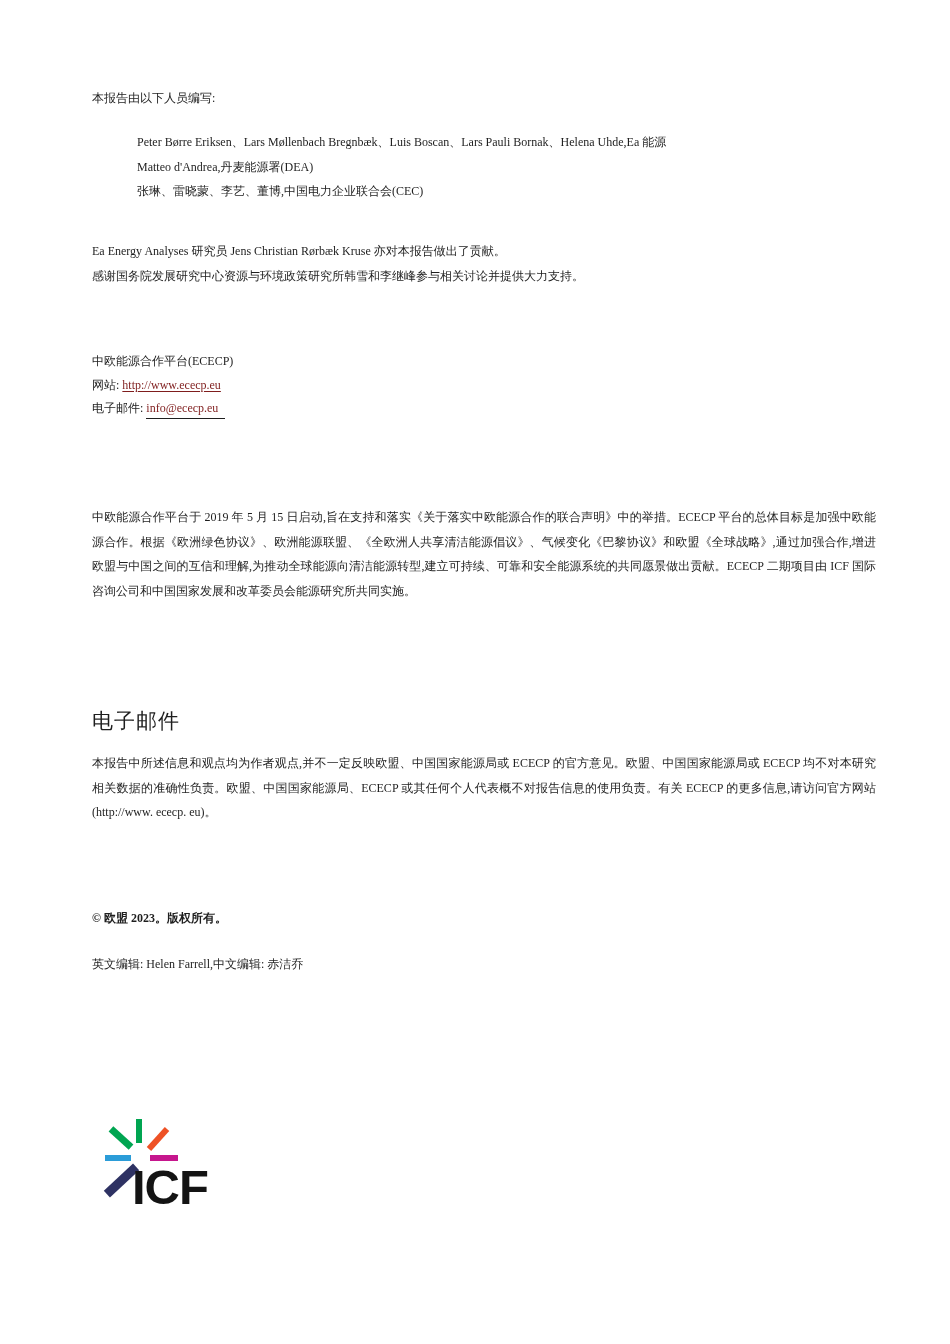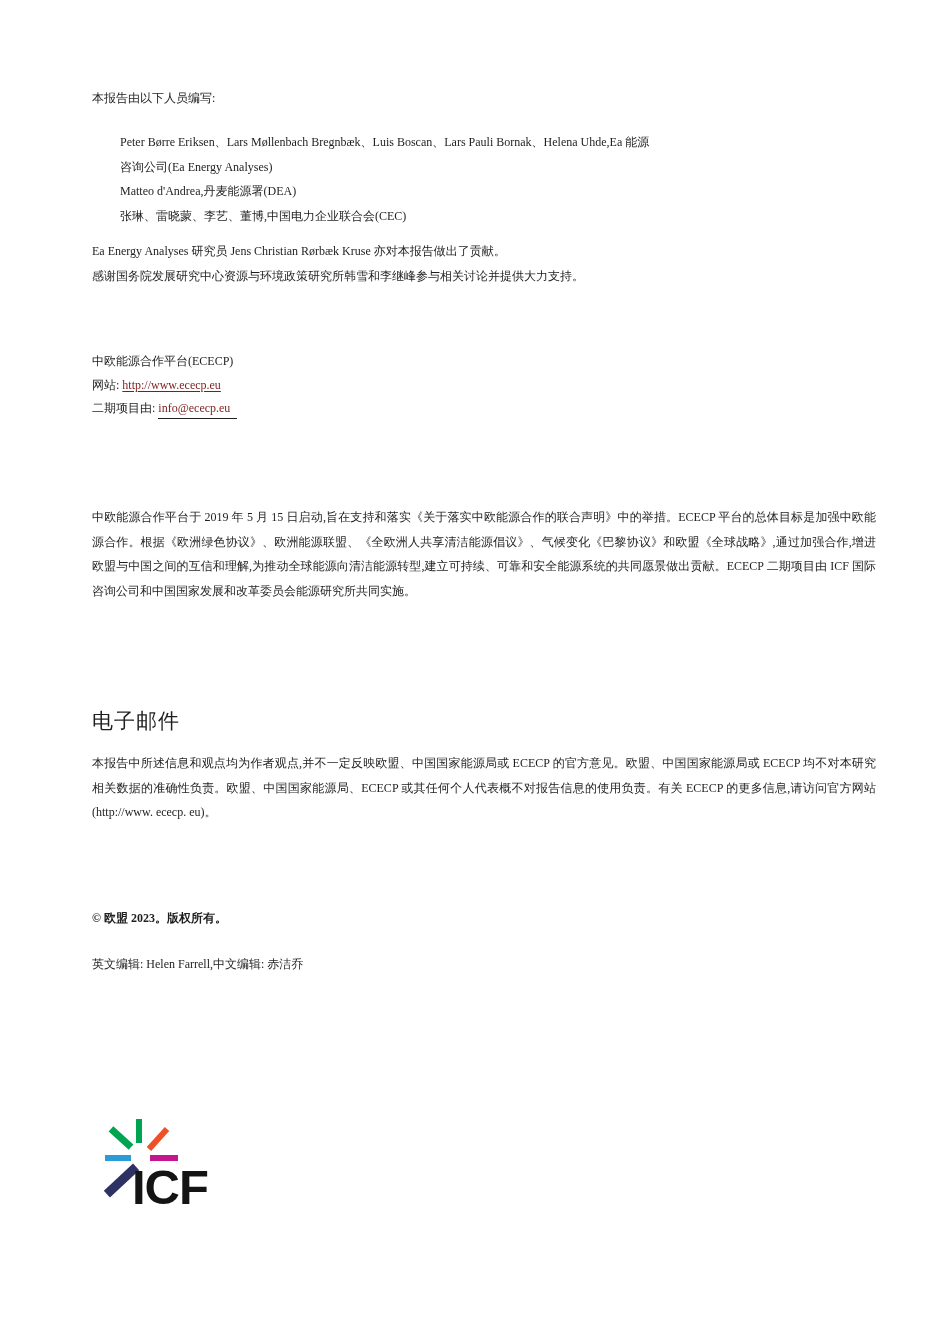--- a/index.html
+++ b/index.html
@@ -14,21 +14,21 @@
   }
   .page {
     position: absolute;
     inset: 0;
     background: #ffffff;
   }
   .block { position: absolute; left: 92px; width: 784px; font-size: 12px; line-height: 24.5px; }
   .line { white-space: nowrap; }
 
   .credits-intro { top: 86px; }
-  .authors { top: 130px; left: 120px; width: 745px; }
+  .authors { top: 130px; left: 137px; width: 745px; }
   .contributions { top: 239px; }
   .contact { top: 350px; line-height: 23.5px; }
   .about { top: 505px; text-align: justify; }
   .disclaimer-heading { top: 706px; font-size: 21px; line-height: 30px; letter-spacing: 1px; }
   .disclaimer-body { top: 751px; text-align: justify; }
   .copyright { top: 906px; font-weight: bold; }
   .editors { top: 952px; }
 
   a.doc-link {
     color: #7f1d1d;
@@ -55,38 +55,37 @@
 </style>
 </head>
 <body>
 
 <div class="page">
 
   <div class="block credits-intro line">本报告由以下人员编写:</div>
 
   <div class="block authors">
     <div class="line">Peter Børre Eriksen、Lars Møllenbach Bregnbæk、Luis Boscan、Lars Pauli Bornak、Helena Uhde,Ea 能源</div>
-    <div class="line">咨询公司(Ea Energy Analyses)</div>
     <div class="line">Matteo d'Andrea,丹麦能源署(DEA)</div>
     <div class="line">张琳、雷晓蒙、李艺、董博,中国电力企业联合会(CEC)</div>
   </div>
 
   <div class="block contributions">
     <div class="line">Ea Energy Analyses 研究员 Jens Christian Rørbæk Kruse 亦对本报告做出了贡献。</div>
     <div class="line">感谢国务院发展研究中心资源与环境政策研究所韩雪和李继峰参与相关讨论并提供大力支持。</div>
   </div>
 
   <div class="block contact">
     <div class="line">中欧能源合作平台(ECECP)</div>
     <div class="line">
       <span>网站:</span>
       <a href="#" class="doc-link">http://www.ececp.eu</a>
     </div>
     <div class="line">
-      <span>二期项目由:</span>
+      <span>电子邮件:</span>
       <a href="#" class="doc-link trail">info@ececp.eu</a>
     </div>
   </div>
 
   <div class="block about">中欧能源合作平台于 2019 年 5 月 15 日启动,旨在支持和落实《关于落实中欧能源合作的联合声明》中的举措。ECECP 平台的总体目标是加强中欧能源合作。根据《欧洲绿色协议》、欧洲能源联盟、《全欧洲人共享清洁能源倡议》、气候变化《巴黎协议》和欧盟《全球战略》,通过加强合作,增进欧盟与中国之间的互信和理解,为推动全球能源向清洁能源转型,建立可持续、可靠和安全能源系统的共同愿景做出贡献。ECECP 二期项目由 ICF 国际咨询公司和中国国家发展和改革委员会能源研究所共同实施。</div>
 
   <div class="block disclaimer-heading line">电子邮件</div>
 
   <div class="block disclaimer-body">本报告中所述信息和观点均为作者观点,并不一定反映欧盟、中国国家能源局或 ECECP 的官方意见。欧盟、中国国家能源局或 ECECP 均不对本研究相关数据的准确性负责。欧盟、中国国家能源局、ECECP 或其任何个人代表概不对报告信息的使用负责。有关 ECECP 的更多信息,请访问官方网站 (http://www. ececp. eu)。</div>
 

